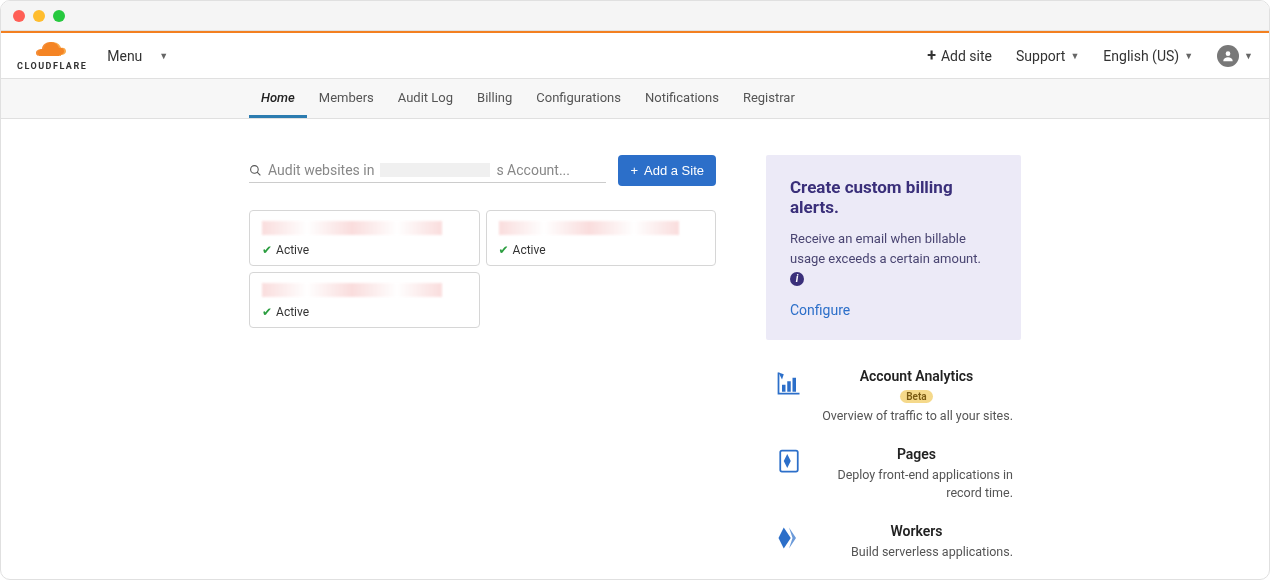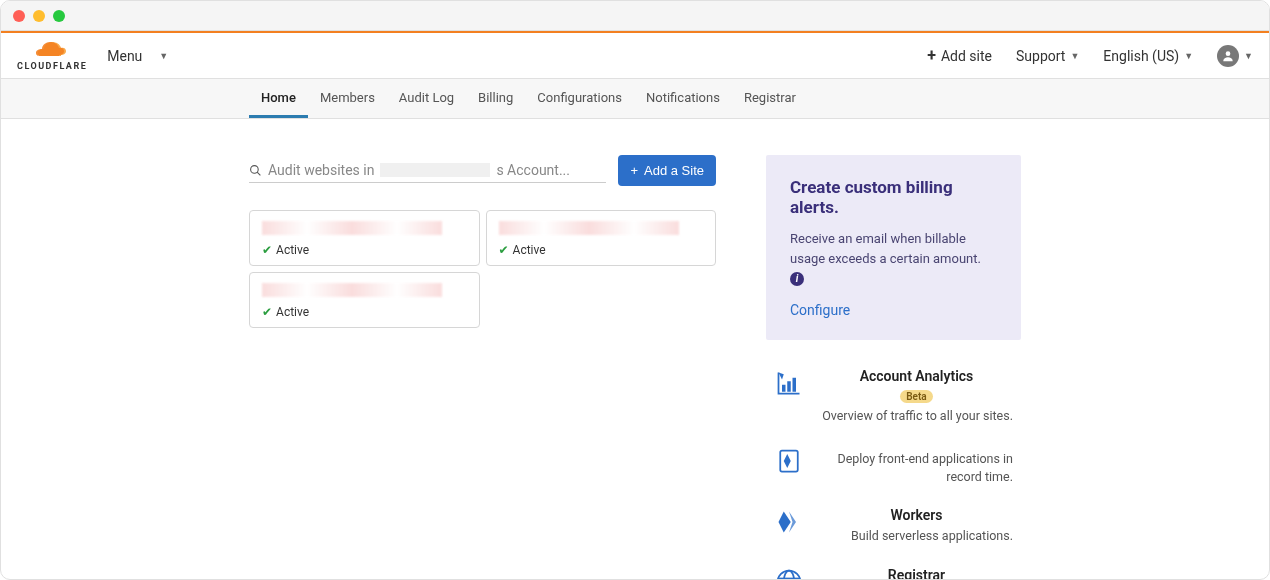--- a/index.html
+++ b/index.html
@@ -61,20 +61,21 @@
       align-items: center;
       cursor: pointer;
       color: #555;
       font-size: 13px;
       border-bottom: 3px solid transparent;
     }
     .tab.active {
       border-bottom-color: #2c7cb0;
       color: #222;
       font-weight: 500;
+      font-style: italic;
     }
     .content {
       display: flex;
       padding: 36px 248px 0 248px;
       gap: 50px;
     }
     .main { flex: 1; max-width: 475px; }
     .search-row { display: flex; align-items: center; justify-content: space-between; gap: 12px; margin-bottom: 24px; }
     .search-box {
       flex: 1;
@@ -275,20 +276,23 @@
           </div>
         </div>
         <div class="feature">
           <div class="feature-icon">
             <svg width="28" height="28" viewBox="0 0 32 32">
               <rect x="6" y="4" width="20" height="24" rx="2" fill="none" stroke="#2c6fc9" stroke-width="2"></rect>
               <path d="M14 8l-4 8 4 8 4-8z" fill="#2c6fc9"></path>
             </svg>
           </div>
           <div class="feature-body">
+            <div class="feature-title">
+              <span>Pages</span>
+            </div>
             <div class="feature-desc">Deploy front-end applications in record time.</div>
           </div>
         </div>
         <div class="feature">
           <div class="feature-icon">
             <svg width="28" height="28" viewBox="0 0 32 32">
               <path d="M10 4l8 12-8 12-6-12z" fill="#2c6fc9"></path>
               <path d="M16 4l8 12-8 12 4-12z" fill="#2c6fc9" opacity="0.7"></path>
             </svg>
           </div>

